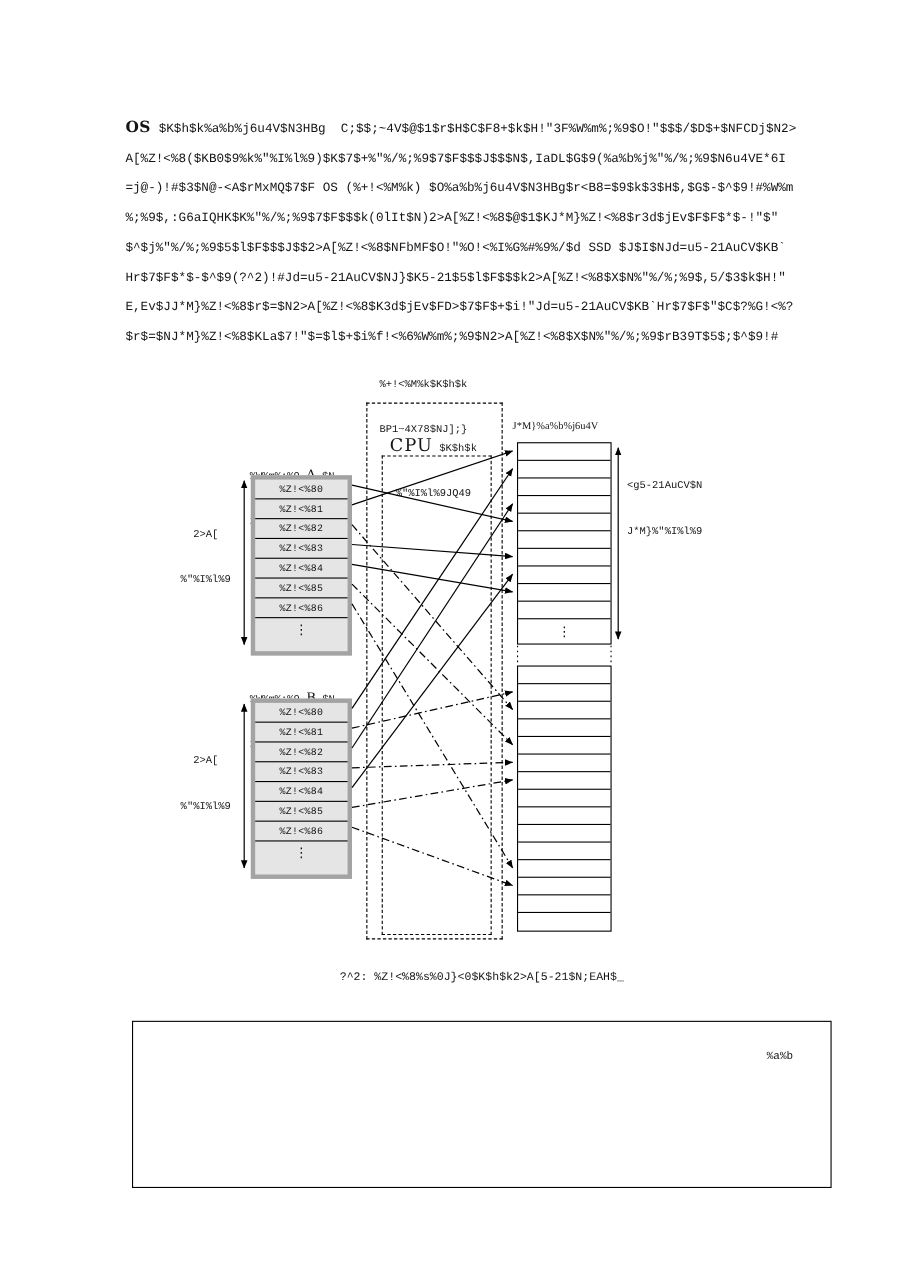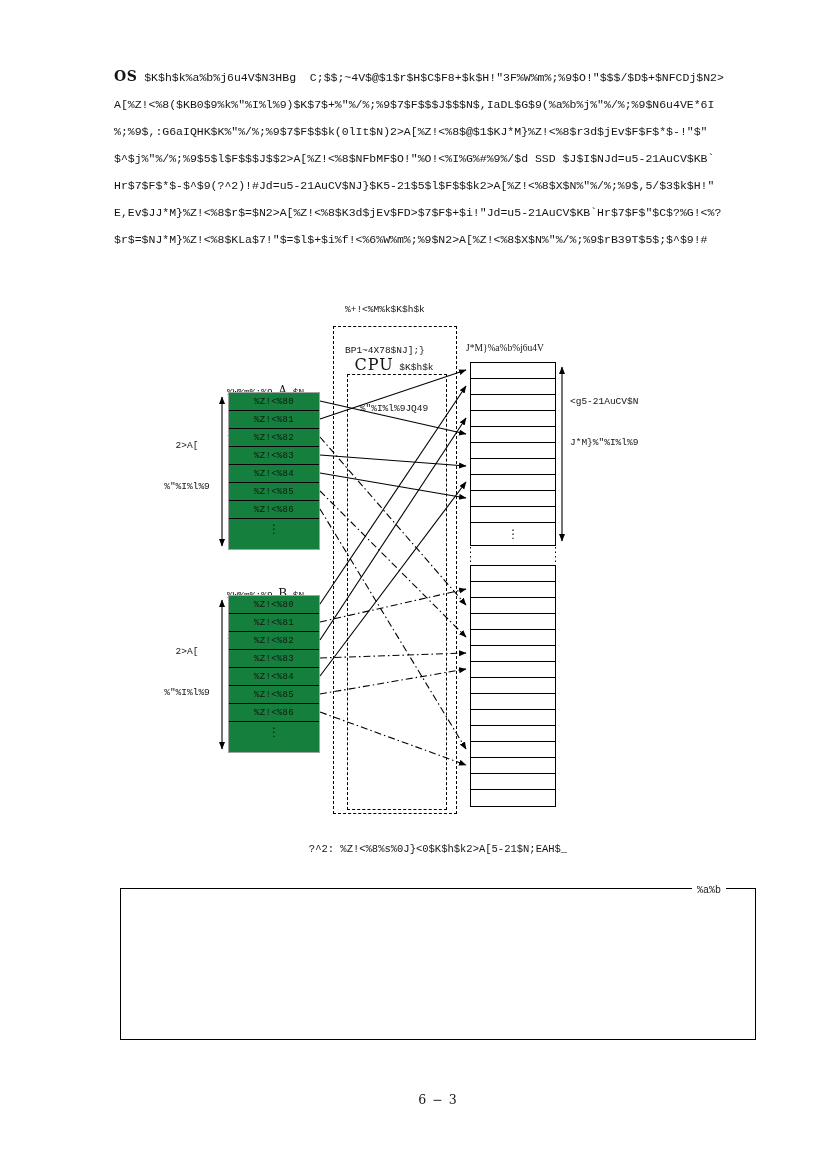--- a/index.html
+++ b/index.html
@@ -1,33 +1,33 @@
 <!DOCTYPE html>
 <html><head>
 <meta charset="utf-8">
 <style>
   html,body{margin:0;padding:0;background:#fff;}
   body{width:828px;height:1169px;position:relative;font-family:"Liberation Mono",monospace;color:#141414;}
-  .page{position:absolute;inset:0;background:#fff;overflow:hidden;}
+  .page{position:absolute;inset:0;background:#fff;overflow:hidden;margin-top:40px;}
 
   
   .para{position:absolute;left:114px;top:63px;width:640px;}
   .pline{white-space:pre;font-size:11.5px;line-height:27px;letter-spacing:0px;}
   .lead{font-family:"DejaVu Serif",serif;font-weight:bold;font-size:14px;letter-spacing:0.5px;}
 
   
   .dlabel{position:absolute;font-size:9.5px;line-height:13.5px;white-space:pre;}
   .serifbig{font-family:"DejaVu Serif",serif;font-size:12px;}
   .cpuword{font-family:"DejaVu Serif",serif;font-size:16px;letter-spacing:1px;}
 
   
   .dashbox{position:absolute;border:1.2px dashed #000;}
 
   
-  .ptable{position:absolute;border:1px solid #a3a3a3;background:#15803d;box-sizing:border-box;z-index:2;}
+  .ptable{position:absolute;border:4px solid #a3a3a3;background:#e5e5e5;box-sizing:border-box;z-index:2;}
   .ptable .prow{box-sizing:border-box;height:18px;border-bottom:1px solid #000;
     display:flex;align-items:center;justify-content:center;font-size:9px;letter-spacing:0.3px;}
   .ptable .prow:last-child{border-bottom:none;}
   .ptable .ellip{height:30px;font-size:12px;align-items:flex-start;padding-top:3px;border-bottom:none;}
 
   
   .mtable{position:absolute;border:1px solid #000;background:#fff;box-sizing:border-box;z-index:2;}
   .mtable .mrow{box-sizing:border-box;height:16px;border-bottom:1px solid #000;}
   .mtable .mrow:last-child{border-bottom:none;}
   .mtable .mellip{box-sizing:border-box;height:22px;display:flex;align-items:center;justify-content:center;font-size:12px;border-bottom:none;}
@@ -35,33 +35,34 @@
   
   #arrows-svg{position:absolute;left:0;top:0;z-index:5;pointer-events:none;}
   .arrow{stroke:#000;stroke-width:1.1;fill:none;}
   .dashdot{stroke-dasharray:7 3 1.5 3;}
   .darrow{stroke:#000;stroke-width:1.1;}
   .dotline{stroke:#000;stroke-width:1;stroke-dasharray:1.5 3;}
 
   .caption{position:absolute;left:115px;top:843px;width:646px;text-align:center;font-size:10.5px;white-space:pre;}
 
   .memo{position:absolute;left:120px;top:888px;width:636px;height:152px;border:1.2px solid #000;box-sizing:border-box;}
-  .memo-label{position:absolute;left:692px;top:885px;background:#fff;padding:0 5px;font-size:10px;z-index:3;}
+  .memo-label{position:absolute;left:692px;top:916px;background:#fff;padding:0 5px;font-size:10px;z-index:3;}
 
   .pageno{position:absolute;left:115px;top:1092px;width:646px;text-align:center;
     font-family:"DejaVu Serif",serif;font-size:12.5px;letter-spacing:1px;}
 </style>
 </head>
 <body>
 
 <div class="page">
 
   <div class="para">
     <div class="pline"><span class="lead">OS</span><span> $K$h$k%a%b%j6u4V$N3HBg  C;$$;~4V$@$1$r$H$C$F8+$k$H!"3F%W%m%;%9$O!"$$$/$D$+$NFCDj$N2&gt;</span></div>
     <div class="pline">A[%Z!&lt;%8($KB0$9%k%"%I%l%9)$K$7$+%"%/%;%9$7$F$$$J$$$N$,IaDL$G$9(%a%b%j%"%/%;%9$N6u4VE*6I</div>
+    <div class="pline">=j@-)!#$3$N@-&lt;A$rMxMQ$7$F OS (%+!&lt;%M%k) $O%a%b%j6u4V$N3HBg$r&lt;B8=$9$k$3$H$,$G$-$^$9!#%W%m</div>
     <div class="pline">%;%9$,:G6aIQHK$K%"%/%;%9$7$F$$$k(0lIt$N)2&gt;A[%Z!&lt;%8$@$1$KJ*M}%Z!&lt;%8$r3d$jEv$F$F$*$-!"$"</div>
     <div class="pline">$^$j%"%/%;%9$5$l$F$$$J$$2&gt;A[%Z!&lt;%8$NFbMF$O!"%O!&lt;%I%G%#%9%/$d SSD $J$I$NJd=u5-21AuCV$KB`</div>
     <div class="pline">Hr$7$F$*$-$^$9(?^2)!#Jd=u5-21AuCV$NJ}$K5-21$5$l$F$$$k2&gt;A[%Z!&lt;%8$X$N%"%/%;%9$,5/$3$k$H!"</div>
     <div class="pline">E,Ev$JJ*M}%Z!&lt;%8$r$=$N2&gt;A[%Z!&lt;%8$K3d$jEv$FD&gt;$7$F$+$i!"Jd=u5-21AuCV$KB`Hr$7$F$"$C$?%G!&lt;%?</div>
     <div class="pline">$r$=$NJ*M}%Z!&lt;%8$KLa$7!"$=$l$+$i%f!&lt;%6%W%m%;%9$N2&gt;A[%Z!&lt;%8$X$N%"%/%;%9$rB39T$5$;$^$9!#</div>
   </div>
 
   <div class="dlabel" style="left:345px;top:276px;">
     <div>%+!&lt;%M%k$K$h$k</div>
     <div>BP1~4X78$NJ];}</div>
@@ -184,15 +185,14 @@
       <line x1="320" y1="658" x2="466" y2="653" class="arrow dashdot" marker-end="url(#ah)"></line>
       <line x1="320" y1="694" x2="466" y2="669" class="arrow dashdot" marker-end="url(#ah)"></line>
       <line x1="320" y1="712" x2="466" y2="765" class="arrow dashdot" marker-end="url(#ah)"></line>
     </svg>
 
   <div class="caption">?^2: %Z!&lt;%8%s%0J}&lt;0$K$h$k2&gt;A[5-21$N;EAH$_</div>
 
   <div class="memo"></div>
   <div class="memo-label">%a%b</div>
 
-  <div class="pageno">6 − 3</div>
 
 </div>
 
 </body></html>

